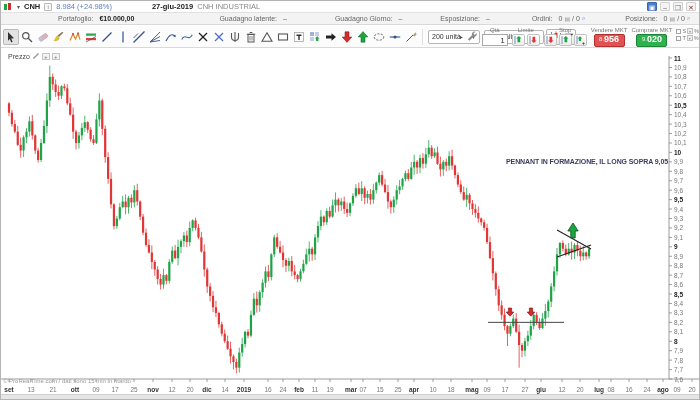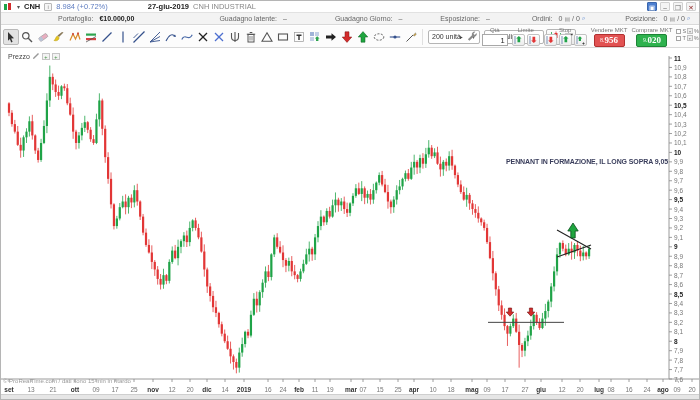--- a/index.html
+++ b/index.html
@@ -58,21 +58,21 @@
   .tp-col { display:flex; flex-direction:column; align-items:center; }
   .tp-head { font-size:6px; line-height:7px; color:#777; white-space:nowrap; }
   .qty-input { width:26px; height:12px; border:1px solid #a8a8a8; background:#fff; font-size:7.5px;
                text-align:right; padding:0 2px; color:#222; line-height:11px; }
   .ord-row { display:flex; gap:2px; }
   .ord-ic { width:13px; height:12px; border:1px solid #c2c2c2; border-radius:2px;
             background:linear-gradient(#fff,#ececec); display:flex; align-items:center;
             justify-content:center; }
   .ord-ic svg { width:10px; height:10px; }
   .px-btn { width:31px; height:13px; border-radius:2px; color:#fff; display:flex;
-            align-items:center; justify-content:center; line-height:13px;font-family:Liberation Serif, serif; }
+            align-items:flex-end; justify-content:center; line-height:13px; }
   .px-btn .sm { font-size:6px; opacity:.9; }
   .px-btn .bg { font-size:9px; font-weight:bold; }
   .sell-btn { background:#e25252; border:1px solid #b23030; }
   .buy-btn  { background:#2eb24e; border:1px solid #1d8436; }
   .st-cluster { display:flex; flex-direction:column; gap:1px; padding-top:1px; }
   .st-row { display:flex; align-items:center; gap:1px; font-size:5.5px; color:#777; }
   .cbx { width:5px; height:5px; border:1px solid #a5a5a5; background:#fff; }
   .sbx { width:6px; height:6px; border:1px solid #c0c0c0; background:#eee; font-size:4px;
          line-height:5px; text-align:center; color:#999; }
   .collapse-car { font-size:6px; color:#444; padding-top:6px; }
@@ -102,21 +102,21 @@
 <body>
 
 <div class="titlebar">
   <span class="mini-candles">
       <i class="g"></i>
       <i class="r"></i>
     </span>
   <span class="tb-caret">▾</span>
   <span class="tb-sym">CNH</span>
   <span class="info-box">i</span>
-  <span class="tb-price">8.984 (+0.72%)</span>
+  <span class="tb-price">8.984 (+24.98%)</span>
   <span class="tb-date">27-giu-2019</span>
   <span class="tb-name">CNH INDUSTRIAL</span>
   <span class="tb-right">
     <span class="win-btn win-chat">▣</span>
     <span class="win-btn">–</span>
     <span class="win-btn">❐</span>
     <span class="win-btn win-close">✕</span>
   </span>
 </div>
 

